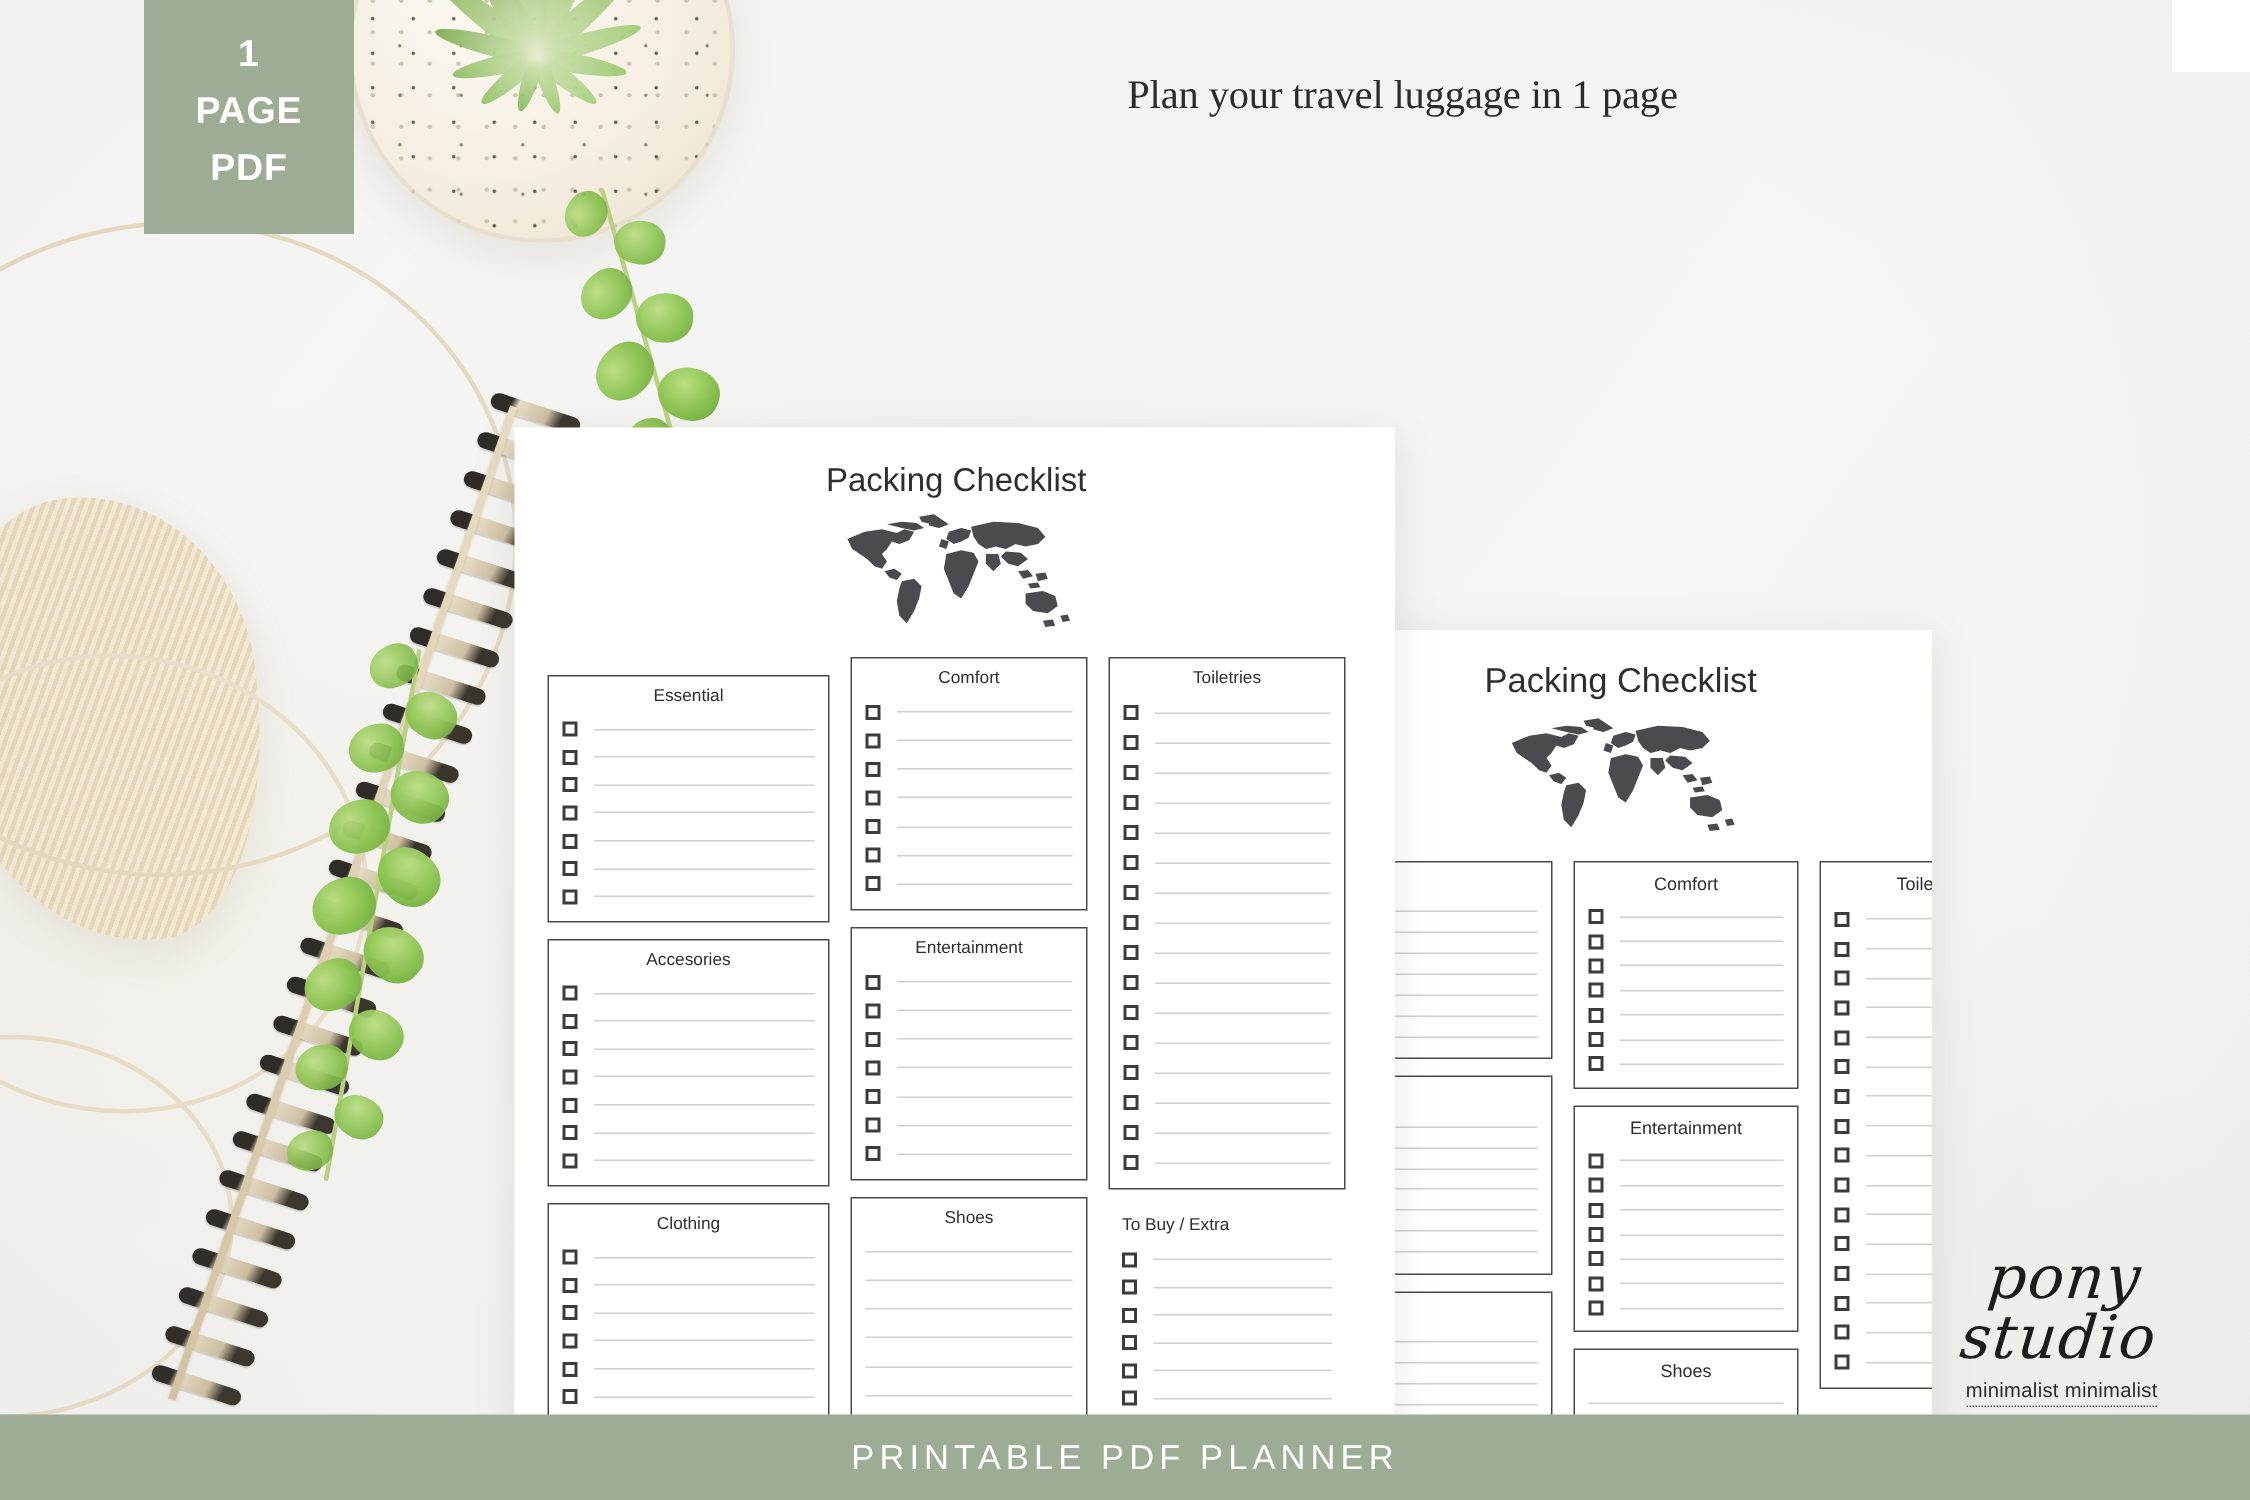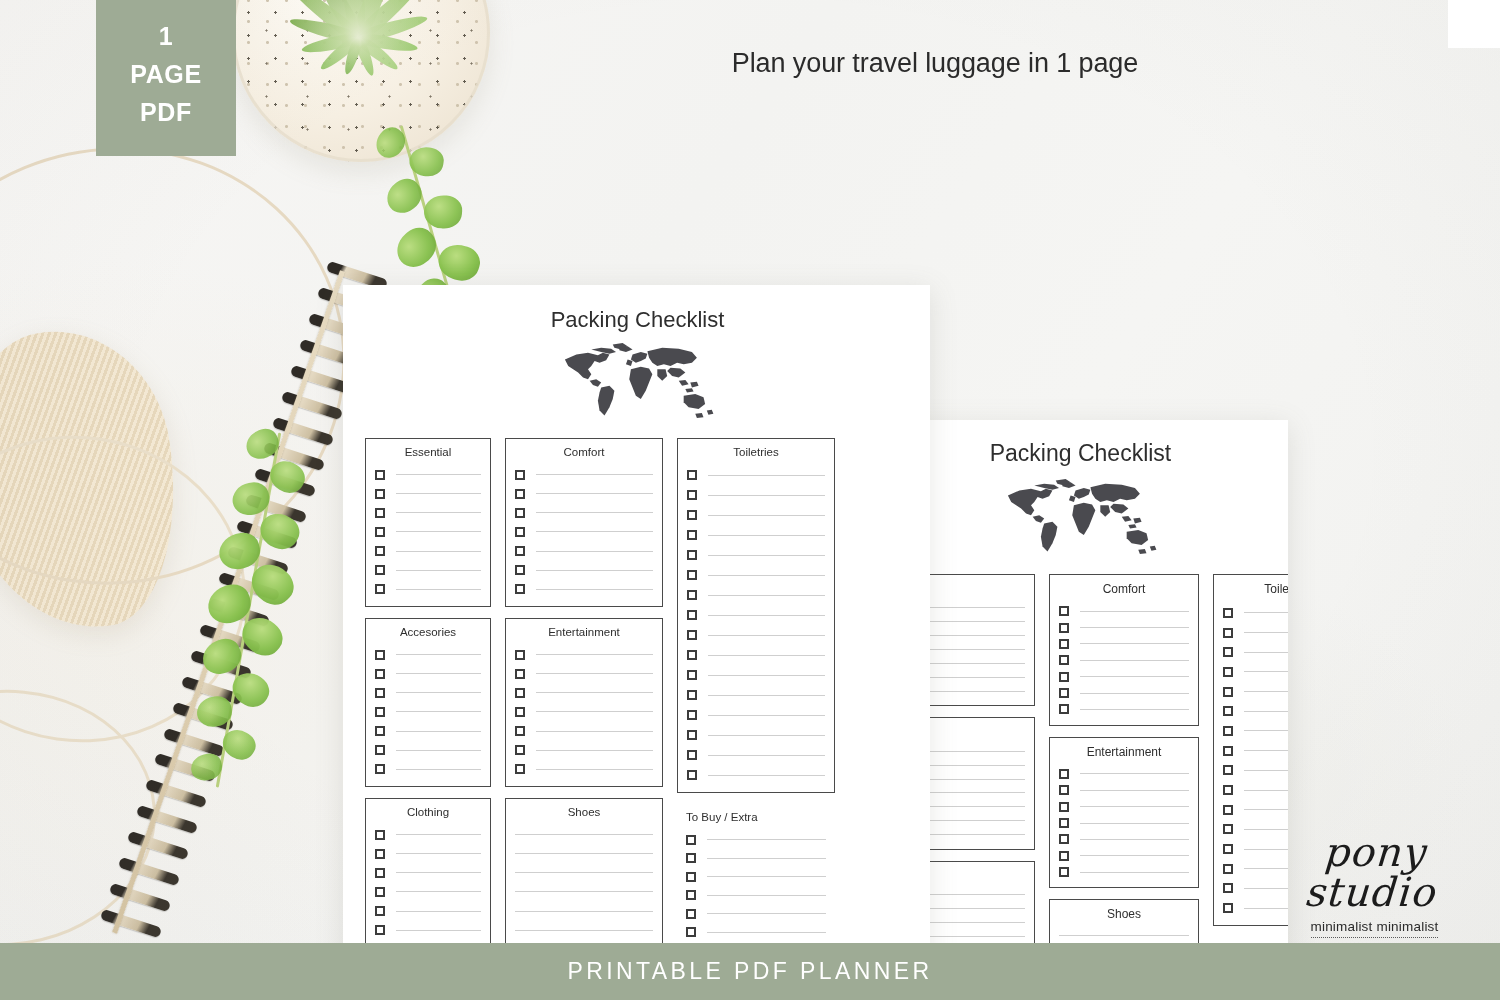--- a/index.html
+++ b/index.html
@@ -68,21 +68,21 @@
 
   
   .badge{position:absolute;left:96px;top:-8px;width:140px;height:164px;
     background:#9eab95;color:#fff;display:flex;flex-direction:column;
     align-items:center;justify-content:center;gap:13px;}
   .badge div{font-size:25px;font-weight:700;letter-spacing:.6px;line-height:1;}
 
   
   .headline{position:absolute;left:430px;top:36px;width:1010px;text-align:center;}
   .headline h1{margin:0;font-size:52px;font-weight:700;color:#1d1d1d;letter-spacing:-.6px;line-height:1.08;}
-  .headline p{margin:12px 0 0;font-size:27px;color:#2b2b2b;font-weight:400;letter-spacing:-.1px;}
+  .headline p{margin:12px 0 0;font-size:27px;color:#2b2b2b;font-weight:400;letter-spacing:-.1px;font-family:Liberation Serif, serif;}
 
   
   .sheet{position:absolute;background:#fff;box-shadow:0 6px 26px rgba(110,110,100,.17);}
   .sheet-title{text-align:center;color:#2e2e2e;font-weight:400;}
   .worldmap{display:block;margin:0 auto;}
 
   .cols{display:flex;}
   .col{display:flex;flex-direction:column;}
   .box{border:1.6px solid #4a4a4a;background:#fff;box-sizing:border-box;
        display:flex;flex-direction:column;}
@@ -539,21 +539,21 @@
               <path d="M158 58 L166 57 L168 61 L160 62 Z"></path>
               <path d="M156 66 L170 64 L180 68 L182 76 L174 82 L162 80 L156 74 Z"></path>
               <path d="M184 84 L190 83 L192 88 L186 89 Z"></path>
               <path d="M170 88 L178 87 L180 92 L172 93 Z"></path>
               <path d="M70 4 L82 2 L88 6 L80 10 L72 8 Z"></path>
             </g>
           </svg>
         </div>
       </div>
       <div class="cols" style="height: 540px; gap: 14px;">
-        <div class="col" style="width: 126px; flex: 0 0 auto;">
+        <div class="col" style="width: 188px; flex: 0 0 auto; margin-top: 12px;">
           <div class="box" style="flex: 7 1 0%; margin-bottom: 11px; padding: 7px 9px;">
             <div class="box-title" style="font-size: 11.5px; margin-bottom: 7px;">Essential</div>
             <div class="rows">
               <div class="row">
                 <span class="cb" style="width: 10px; height: 10px; margin-right: 11px;"></span>
                 <span class="ln"></span>
               </div>
               <div class="row">
                 <span class="cb" style="width: 10px; height: 10px; margin-right: 11px;"></span>
                 <span class="ln"></span>

